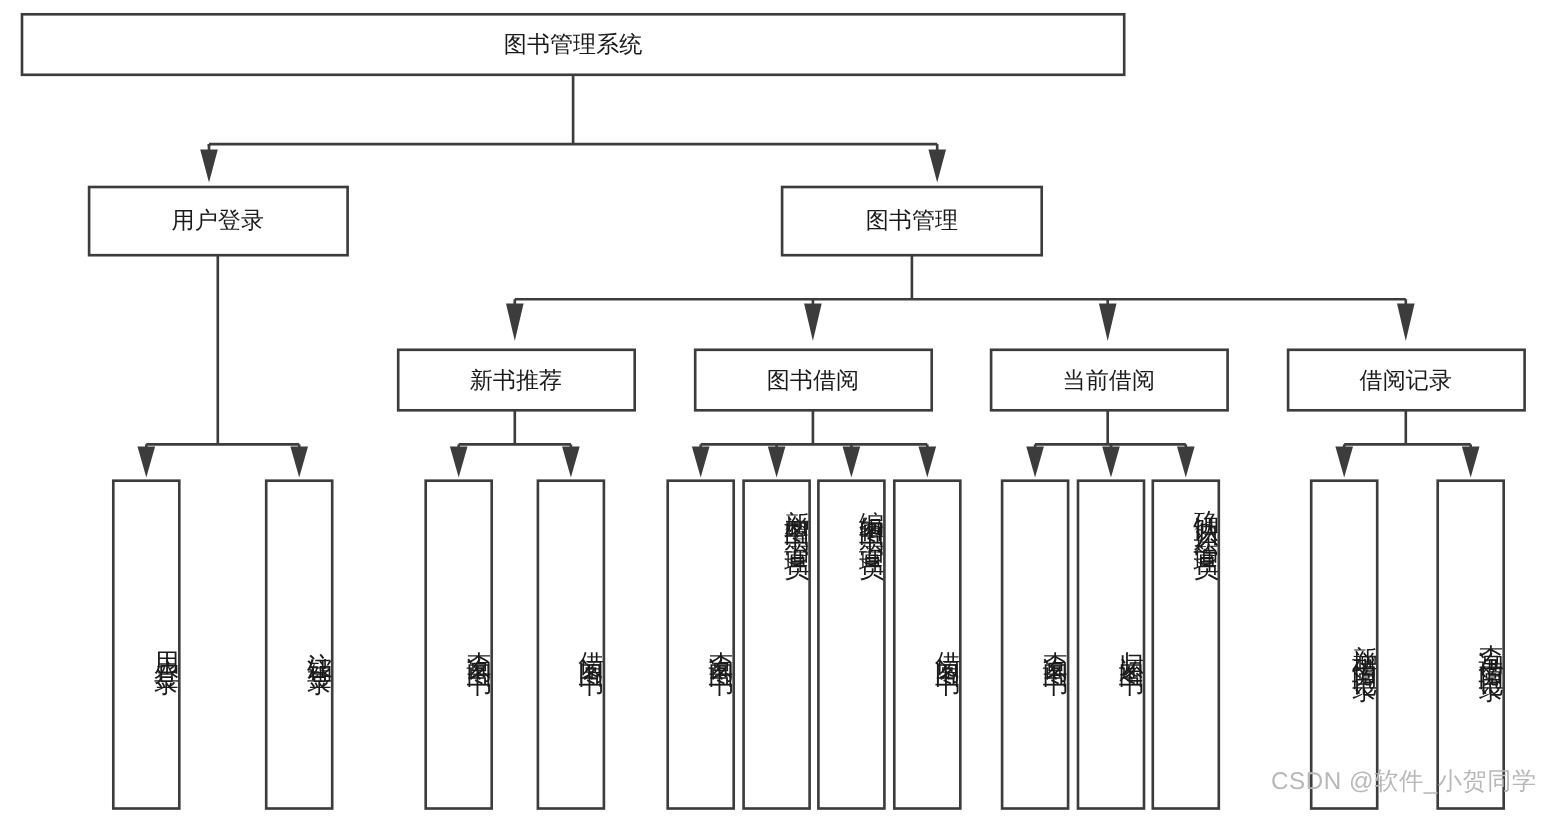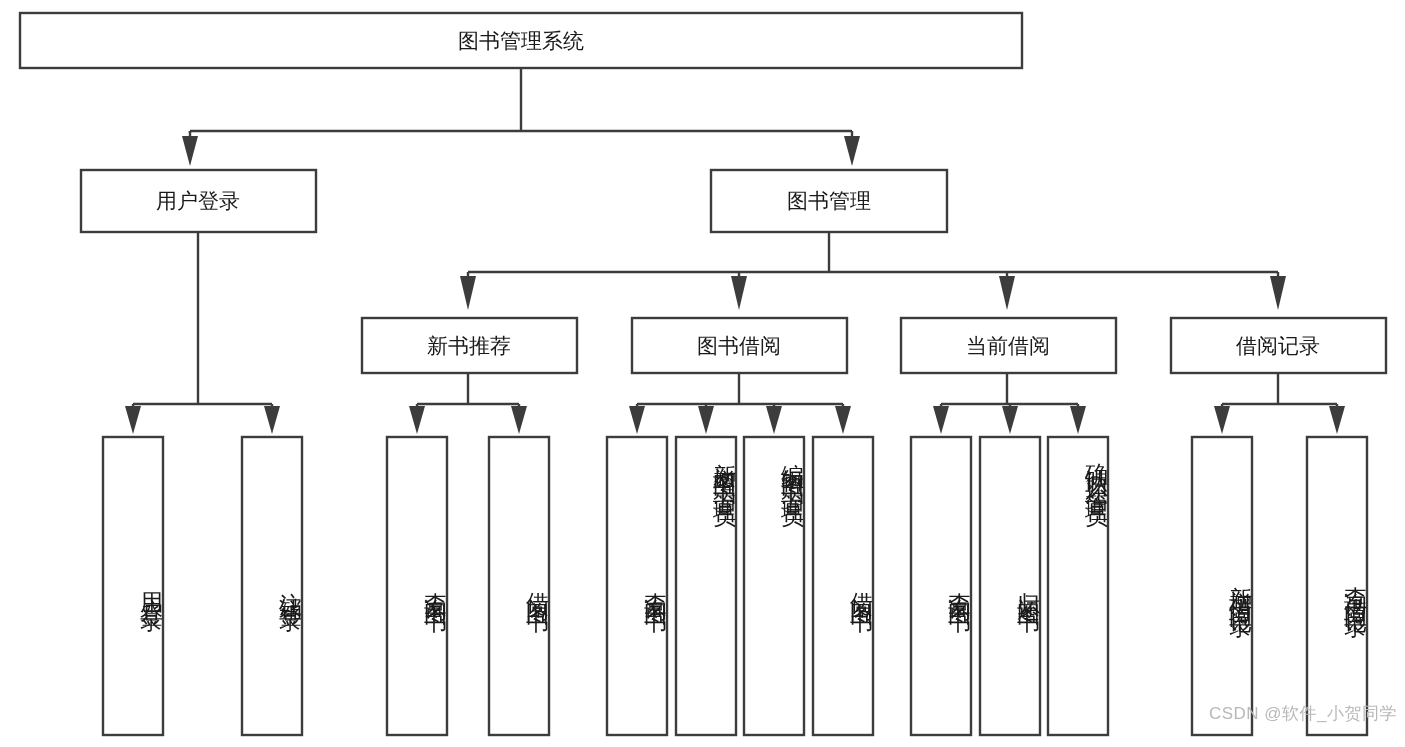--- a/index.html
+++ b/index.html
@@ -49,21 +49,21 @@
     dominant-baseline: middle;
   }
   .label-h {
     font-size: 21px;
   }
   .watermark {
     position: absolute;
     right: 8px;
     bottom: 4px;
     font-family: "Liberation Sans", "DejaVu Sans", sans-serif;
-    font-size: 17px;
+    font-size: 22px;
     color: #b8b8b8;
     white-space: nowrap;
     letter-spacing: 0.5px;
     pointer-events: none;
   }
 </style>
 </head>
 <body>
 
 <div id="diagram-root">

